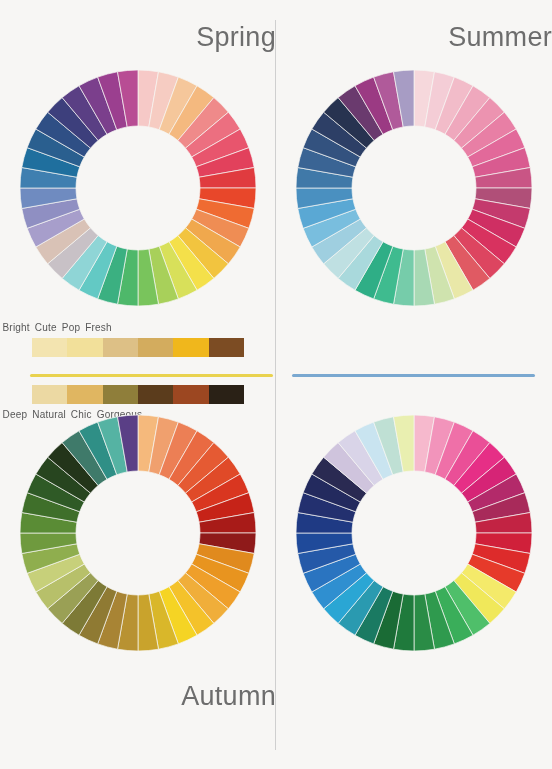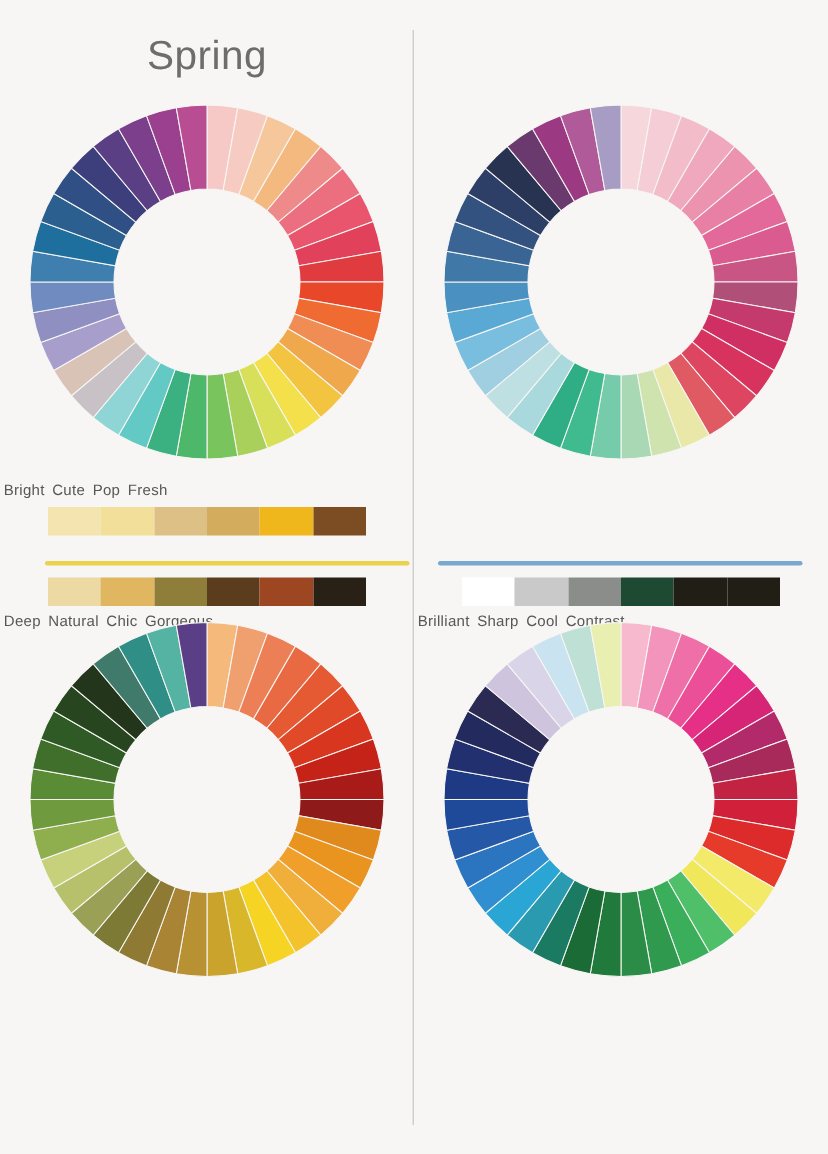--- a/index.html
+++ b/index.html
@@ -21,21 +21,21 @@
   .h-line.right{left:292px;width:243px;top:374px;}
 
   
   .season{position:absolute;width:276px;height:384px;}
   .s-spring{left:0;top:0;}
   .s-summer{left:276px;top:0;}
   .s-autumn{left:0;top:385px;}
   .s-winter{left:276px;top:385px;}
 
   .title{
-    position:absolute;width:276px;text-align:center;
+    position:absolute;width:276px;text-align:right;
     font-size:27px;color:#6d6d6d;letter-spacing:.3px;font-weight:400;
   }
   .title.top{top:22px;}
   .title.bottom{top:296px;}
 
   
   .wheel-wrap{position:absolute;left:18px;width:240px;height:240px;}
   .wheel-wrap.top{top:68px;}
   .wheel-wrap.bottom{top:28px;}
   .wheel{width:100%;height:100%;display:block;}
@@ -113,20 +113,21 @@
           <div class="sw" style="background: rgb(242, 224, 154);"></div>
           <div class="sw" style="background: rgb(221, 192, 134);"></div>
           <div class="sw" style="background: rgb(211, 172, 94);"></div>
           <div class="sw" style="background: rgb(240, 183, 28);"></div>
           <div class="sw" style="background: rgb(124, 76, 35);"></div>
         </div>
     </div>
   </div>
 
   <div class="season s-summer">
+    <div class="title top">Summer</div>
     <div class="wheel-wrap top">
       <svg class="wheel" viewBox="0 0 240 240">
           <path d="M 120.00000000000001 2 A 118 118 0 0 1 140.4904849646978 3.7926851445594565 L 130.7661870153497 58.941919313243105 A 62 62 0 0 0 120 58 Z" fill="#f6d8dc" stroke="#f7f6f4" stroke-width="0.7"></path>
           <path d="M 140.4904849646978 3.7926851445594565 A 118 118 0 0 1 160.35837691242892 9.116270747262817 L 141.20524888619147 61.739057511273685 A 62 62 0 0 0 130.7661870153497 58.941919313243105 Z" fill="#f4cdd6" stroke="#f7f6f4" stroke-width="0.7"></path>
           <path d="M 160.35837691242892 9.116270747262817 A 118 118 0 0 1 179 17.80900235343624 L 151 66.30642496536481 A 62 62 0 0 0 141.20524888619147 61.739057511273685 Z" fill="#f2bcc9" stroke="#f7f6f4" stroke-width="0.7"></path>
           <path d="M 179 17.809002353436227 A 118 118 0 0 1 195.84893794301163 29.606755711960588 L 159.85283180056544 72.50524452662336 A 62 62 0 0 0 151 66.3064249653648 Z" fill="#efa8bd" stroke="#f7f6f4" stroke-width="0.7"></path>
           <path d="M 195.84893794301166 29.606755711960588 A 118 118 0 0 1 210.3932442880394 44.151062056988366 L 167.49475547337664 80.14716819943456 A 62 62 0 0 0 159.85283180056544 72.50524452662336 Z" fill="#ec93b0" stroke="#f7f6f4" stroke-width="0.7"></path>
           <path d="M 210.3932442880394 44.151062056988366 A 118 118 0 0 1 222.19099764656377 61.00000000000001 L 173.69357503463522 89 A 62 62 0 0 0 167.49475547337664 80.14716819943456 Z" fill="#e87fa5" stroke="#f7f6f4" stroke-width="0.7"></path>
           <path d="M 222.19099764656374 61 A 118 118 0 0 1 230.88372925273717 79.64162308757108 L 178.2609424887263 98.79475111380853 A 62 62 0 0 0 173.6935750346352 89 Z" fill="#e2699a" stroke="#f7f6f4" stroke-width="0.7"></path>
           <path d="M 230.88372925273717 79.64162308757108 A 118 118 0 0 1 236.20731485544053 99.50951503530221 L 181.0580806867569 109.23381298465031 A 62 62 0 0 0 178.2609424887263 98.79475111380853 Z" fill="#d95b90" stroke="#f7f6f4" stroke-width="0.7"></path>
@@ -207,34 +208,24 @@
           <path d="M 3.7926851445594423 99.50951503530226 A 118 118 0 0 1 9.116270747262789 79.64162308757115 L 61.73905751127367 98.79475111380857 A 62 62 0 0 0 58.9419193132431 109.23381298465034 Z" fill="#3f6f2a" stroke="#f7f6f4" stroke-width="0.7"></path>
           <path d="M 9.116270747262789 79.64162308757115 A 118 118 0 0 1 17.8090023534362 61.00000000000007 L 66.30642496536478 89.00000000000004 A 62 62 0 0 0 61.73905751127367 98.79475111380857 Z" fill="#2f5a26" stroke="#f7f6f4" stroke-width="0.7"></path>
           <path d="M 17.80900235343624 60.999999999999986 A 118 118 0 0 1 29.606755711960588 44.151062056988366 L 72.50524452662336 80.14716819943456 A 62 62 0 0 0 66.30642496536481 89 Z" fill="#27451f" stroke="#f7f6f4" stroke-width="0.7"></path>
           <path d="M 29.606755711960588 44.151062056988366 A 118 118 0 0 1 44.15106205698834 29.606755711960602 L 80.14716819943456 72.50524452662337 A 62 62 0 0 0 72.50524452662336 80.14716819943456 Z" fill="#23351a" stroke="#f7f6f4" stroke-width="0.7"></path>
           <path d="M 44.15106205698834 29.606755711960602 A 118 118 0 0 1 60.99999999999995 17.80900235343627 L 88.99999999999997 66.30642496536481 A 62 62 0 0 0 80.14716819943456 72.50524452662337 Z" fill="#3f7a6a" stroke="#f7f6f4" stroke-width="0.7"></path>
           <path d="M 60.99999999999995 17.80900235343627 A 118 118 0 0 1 79.64162308757102 9.116270747262831 L 98.7947511138085 61.73905751127369 A 62 62 0 0 0 88.99999999999997 66.30642496536481 Z" fill="#2f8f86" stroke="#f7f6f4" stroke-width="0.7"></path>
           <path d="M 79.64162308757102 9.116270747262831 A 118 118 0 0 1 99.50951503530212 3.7926851445594707 L 109.23381298465027 58.94191931324311 A 62 62 0 0 0 98.7947511138085 61.73905751127369 Z" fill="#55b3a3" stroke="#f7f6f4" stroke-width="0.7"></path>
           <path d="M 99.50951503530223 3.7926851445594565 A 118 118 0 0 1 119.99999999999997 2 L 119.99999999999999 58 A 62 62 0 0 0 109.23381298465031 58.941919313243105 Z" fill="#5a3f86" stroke="#f7f6f4" stroke-width="0.7"></path>
         </svg>
     </div>
+    <div class="title bottom">Autumn</div>
   </div>
 
   <div class="season s-winter">
-    <div class="palette-block above bar-above">
-      <div class="bar">
-          <div class="sw" style="background: rgb(255, 255, 255);"></div>
-          <div class="sw" style="background: rgb(201, 201, 201);"></div>
-          <div class="sw" style="background: rgb(138, 141, 138);"></div>
-          <div class="sw" style="background: rgb(30, 74, 52);"></div>
-          <div class="sw" style="background: rgb(33, 30, 22);"></div>
-          <div class="sw" style="background: rgb(33, 30, 22);"></div>
-        </div>
-      <div class="kw"><span>Brilliant</span><span>Sharp</span><span>Cool</span><span>Contrast</span></div>
-    </div>
     <div class="wheel-wrap bottom">
       <svg class="wheel" viewBox="0 0 240 240">
           <path d="M 120.00000000000001 2 A 118 118 0 0 1 140.4904849646978 3.7926851445594565 L 130.7661870153497 58.941919313243105 A 62 62 0 0 0 120 58 Z" fill="#f6b9cd" stroke="#f7f6f4" stroke-width="0.7"></path>
           <path d="M 140.4904849646978 3.7926851445594565 A 118 118 0 0 1 160.35837691242892 9.116270747262817 L 141.20524888619147 61.739057511273685 A 62 62 0 0 0 130.7661870153497 58.941919313243105 Z" fill="#f294bb" stroke="#f7f6f4" stroke-width="0.7"></path>
           <path d="M 160.35837691242892 9.116270747262817 A 118 118 0 0 1 179 17.80900235343624 L 151 66.30642496536481 A 62 62 0 0 0 141.20524888619147 61.739057511273685 Z" fill="#ef70a8" stroke="#f7f6f4" stroke-width="0.7"></path>
           <path d="M 179 17.809002353436227 A 118 118 0 0 1 195.84893794301163 29.606755711960588 L 159.85283180056544 72.50524452662336 A 62 62 0 0 0 151 66.3064249653648 Z" fill="#ea4f97" stroke="#f7f6f4" stroke-width="0.7"></path>
           <path d="M 195.84893794301166 29.606755711960588 A 118 118 0 0 1 210.3932442880394 44.151062056988366 L 167.49475547337664 80.14716819943456 A 62 62 0 0 0 159.85283180056544 72.50524452662336 Z" fill="#e62f86" stroke="#f7f6f4" stroke-width="0.7"></path>
           <path d="M 210.3932442880394 44.151062056988366 A 118 118 0 0 1 222.19099764656377 61.00000000000001 L 173.69357503463522 89 A 62 62 0 0 0 167.49475547337664 80.14716819943456 Z" fill="#d62476" stroke="#f7f6f4" stroke-width="0.7"></path>
           <path d="M 222.19099764656374 61 A 118 118 0 0 1 230.88372925273717 79.64162308757108 L 178.2609424887263 98.79475111380853 A 62 62 0 0 0 173.6935750346352 89 Z" fill="#b32a6a" stroke="#f7f6f4" stroke-width="0.7"></path>
           <path d="M 230.88372925273717 79.64162308757108 A 118 118 0 0 1 236.20731485544053 99.50951503530221 L 181.0580806867569 109.23381298465031 A 62 62 0 0 0 178.2609424887263 98.79475111380853 Z" fill="#a82a5a" stroke="#f7f6f4" stroke-width="0.7"></path>

